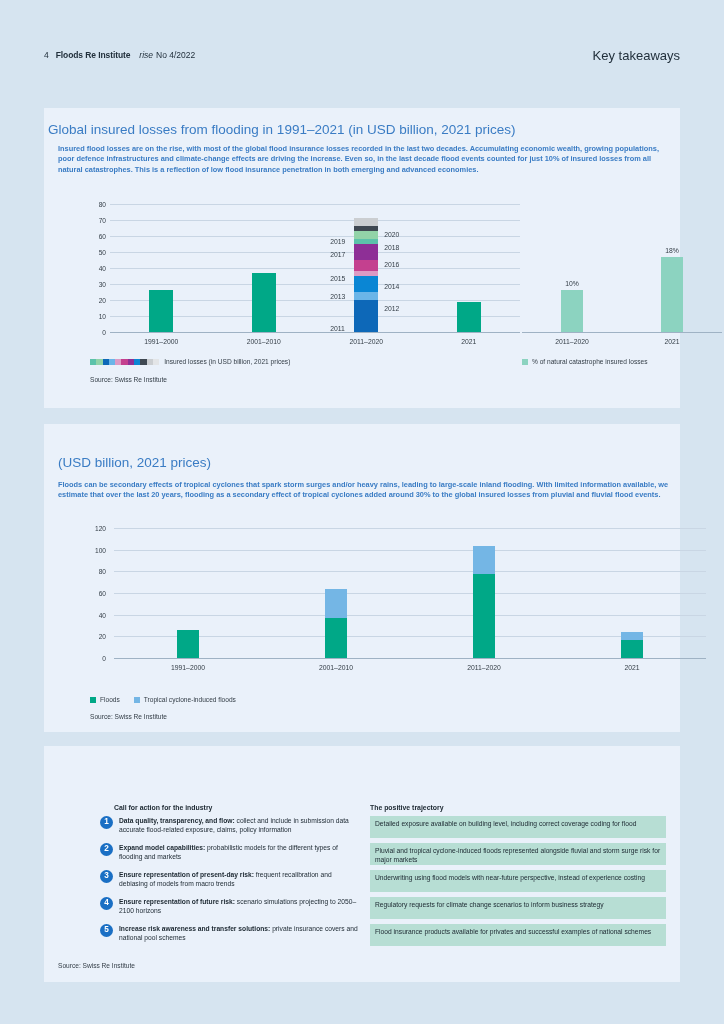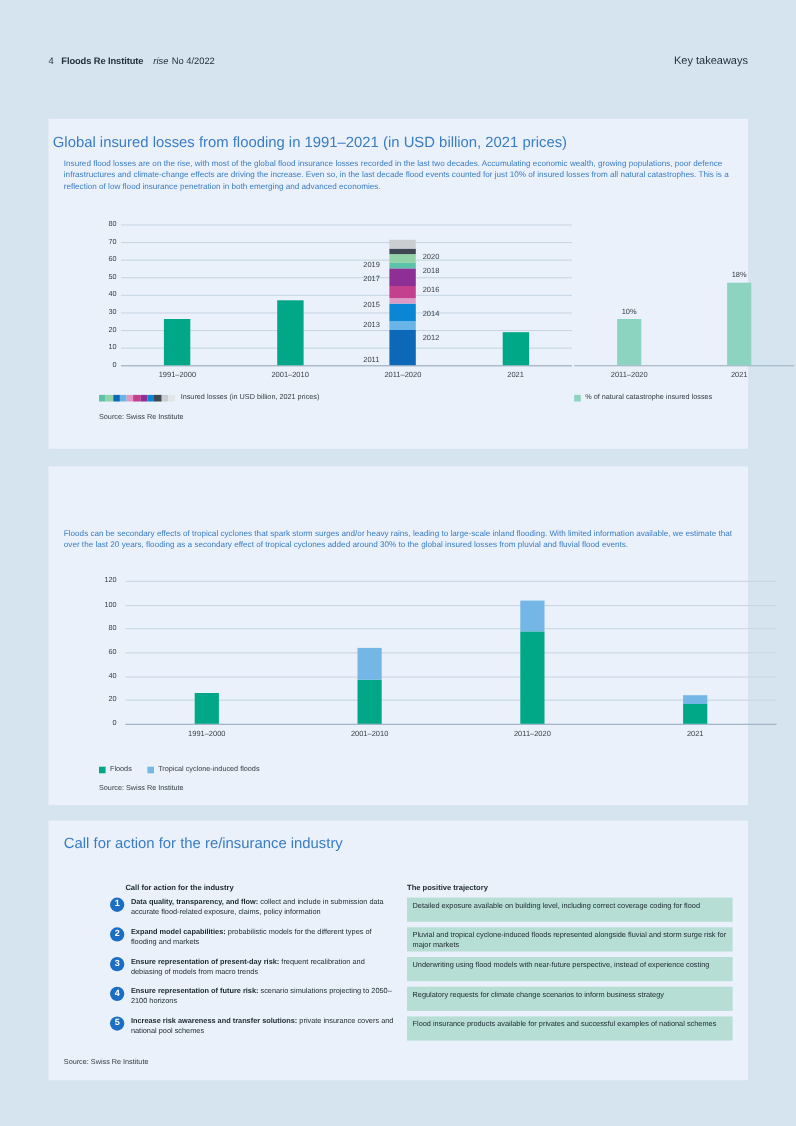--- a/index.html
+++ b/index.html
@@ -10,31 +10,31 @@
   }
   .page{position:relative;width:724px;height:1024px;overflow:hidden;}
 
   
   .runhead{position:absolute;left:44px;top:48px;right:44px;height:14px;
     font-size:8.5px;color:#22303c;display:flex;align-items:center;}
   .rh-page{font-weight:400;margin-right:7px;}
   .rh-brand{font-weight:700;letter-spacing:-0.1px;}
   .rh-sigma{font-style:italic;margin-left:9px;}
   .rh-sigma-rest{margin-left:3px;}
-  .rh-right{margin-left:auto;font-size:10px;color:#22303c;}
+  .rh-right{margin-left:auto;font-size:13px;color:#22303c;}
 
   
   .panel{position:absolute;left:44px;width:636px;background:#eaf1fa;}
   #panel1{top:108px;height:300px;}
   #panel2{top:424px;height:308px;}
   #panel3{top:746px;height:236px;}
 
   .p-title{color:#3a7cc4;font-size:13.5px;font-weight:400;letter-spacing:0px;
     padding:0;margin:0;line-height:17px;}
-  .p-sub{color:#3a7cc4;font-size:7.4px;line-height:10.4px;font-weight:400;}
+  .p-sub{color:#3a7cc4;font-size:7.4px;line-height:10.4px;font-weight:700;}
 
   
   .chart1-wrap{position:absolute;left:46px;top:96px;width:430px;height:140px;}
   .chart2-wrap{position:absolute;left:478px;top:96px;width:200px;height:140px;}
 
   .plot{position:absolute;left:0;top:0;right:0;bottom:0;}
   .gridline{position:absolute;left:0;right:0;height:1px;background:#c9d6e4;}
   .axisline{position:absolute;left:0;right:0;height:1px;background:#9fb2c4;}
   .ytick{position:absolute;font-size:6.6px;color:#333d46;text-align:right;
     width:16px;transform:translateY(-50%);}
@@ -165,20 +165,21 @@
       <span>Insured losses (in USD billion, 2021 prices)</span>
     </div>
     <div class="legend-row" style="left:478px;top:250px;">
       <span class="sw" style="background:#8cd3c0;"></span>
       <span>% of natural catastrophe insured losses</span>
     </div>
     <div class="source" style="left:46px;top:268px;">Source: Swiss Re Institute</div>
   </div>
 
   <div class="panel" id="panel2">
+    <div class="p-title" style="position:absolute;left:14px;top:30px;width:620px;">(USD billion, 2021 prices)</div>
     <div class="p-sub" style="position:absolute;left:14px;top:56px;width:616px;">Floods can be secondary effects of tropical cyclones that spark storm surges and/or heavy rains, leading to large-scale inland flooding. With limited information available, we estimate that over the last 20 years, flooding as a secondary effect of tropical cyclones added around 30% to the global insured losses from pluvial and fluvial flood events.</div>
 
     <div style="position:absolute;left:46px;top:104px;width:616px;height:145px;">
       <div class="plot" id="c3plot">
           <div class="gridline" style="top: 130px; left: 24px;"></div>
           <div class="ytick" style="top: 130px; left: 0px;">0</div>
           <div class="gridline" style="top: 108.333px; left: 24px;"></div>
           <div class="ytick" style="top: 108.333px; left: 0px;">20</div>
           <div class="gridline" style="top: 86.6667px; left: 24px;"></div>
           <div class="ytick" style="top: 86.6667px; left: 0px;">40</div>
@@ -216,21 +217,20 @@
     <div class="legend-row" style="left:46px;top:272px;">
       <span class="sw" style="background:#00a887;"></span>
       <span>Floods</span>
       <span class="sw" style="background:#74b6e5;margin-left:14px;"></span>
       <span>Tropical cyclone-induced floods</span>
     </div>
     <div class="source" style="left:46px;top:289px;">Source: Swiss Re Institute</div>
   </div>
 
   <div class="panel" id="panel3">
-    <div class="p-title" style="position:absolute;left:14px;top:12px;width:600px;">Call for action for the re/insurance industry</div>
 
     <div class="colhead" style="left:70px;top:58px;">Call for action for the industry</div>
     <div class="colhead" style="left:326px;top:58px;">The positive trajectory</div>
 
     <div id="rowsHost">
         <div class="rowitem" style="left: 56px; top: 70px; width: 260px;">
           <div class="numbubble">1</div>
           <div class="rtext"><b>Data quality, transparency, and flow:</b> collect and include in submission data accurate flood-related exposure, claims, policy information</div>
         </div>
         <div class="cell" style="left: 326px; top: 70px; width: 296px; height: 22px;">Detailed exposure available on building level, including correct coverage coding for flood</div>

